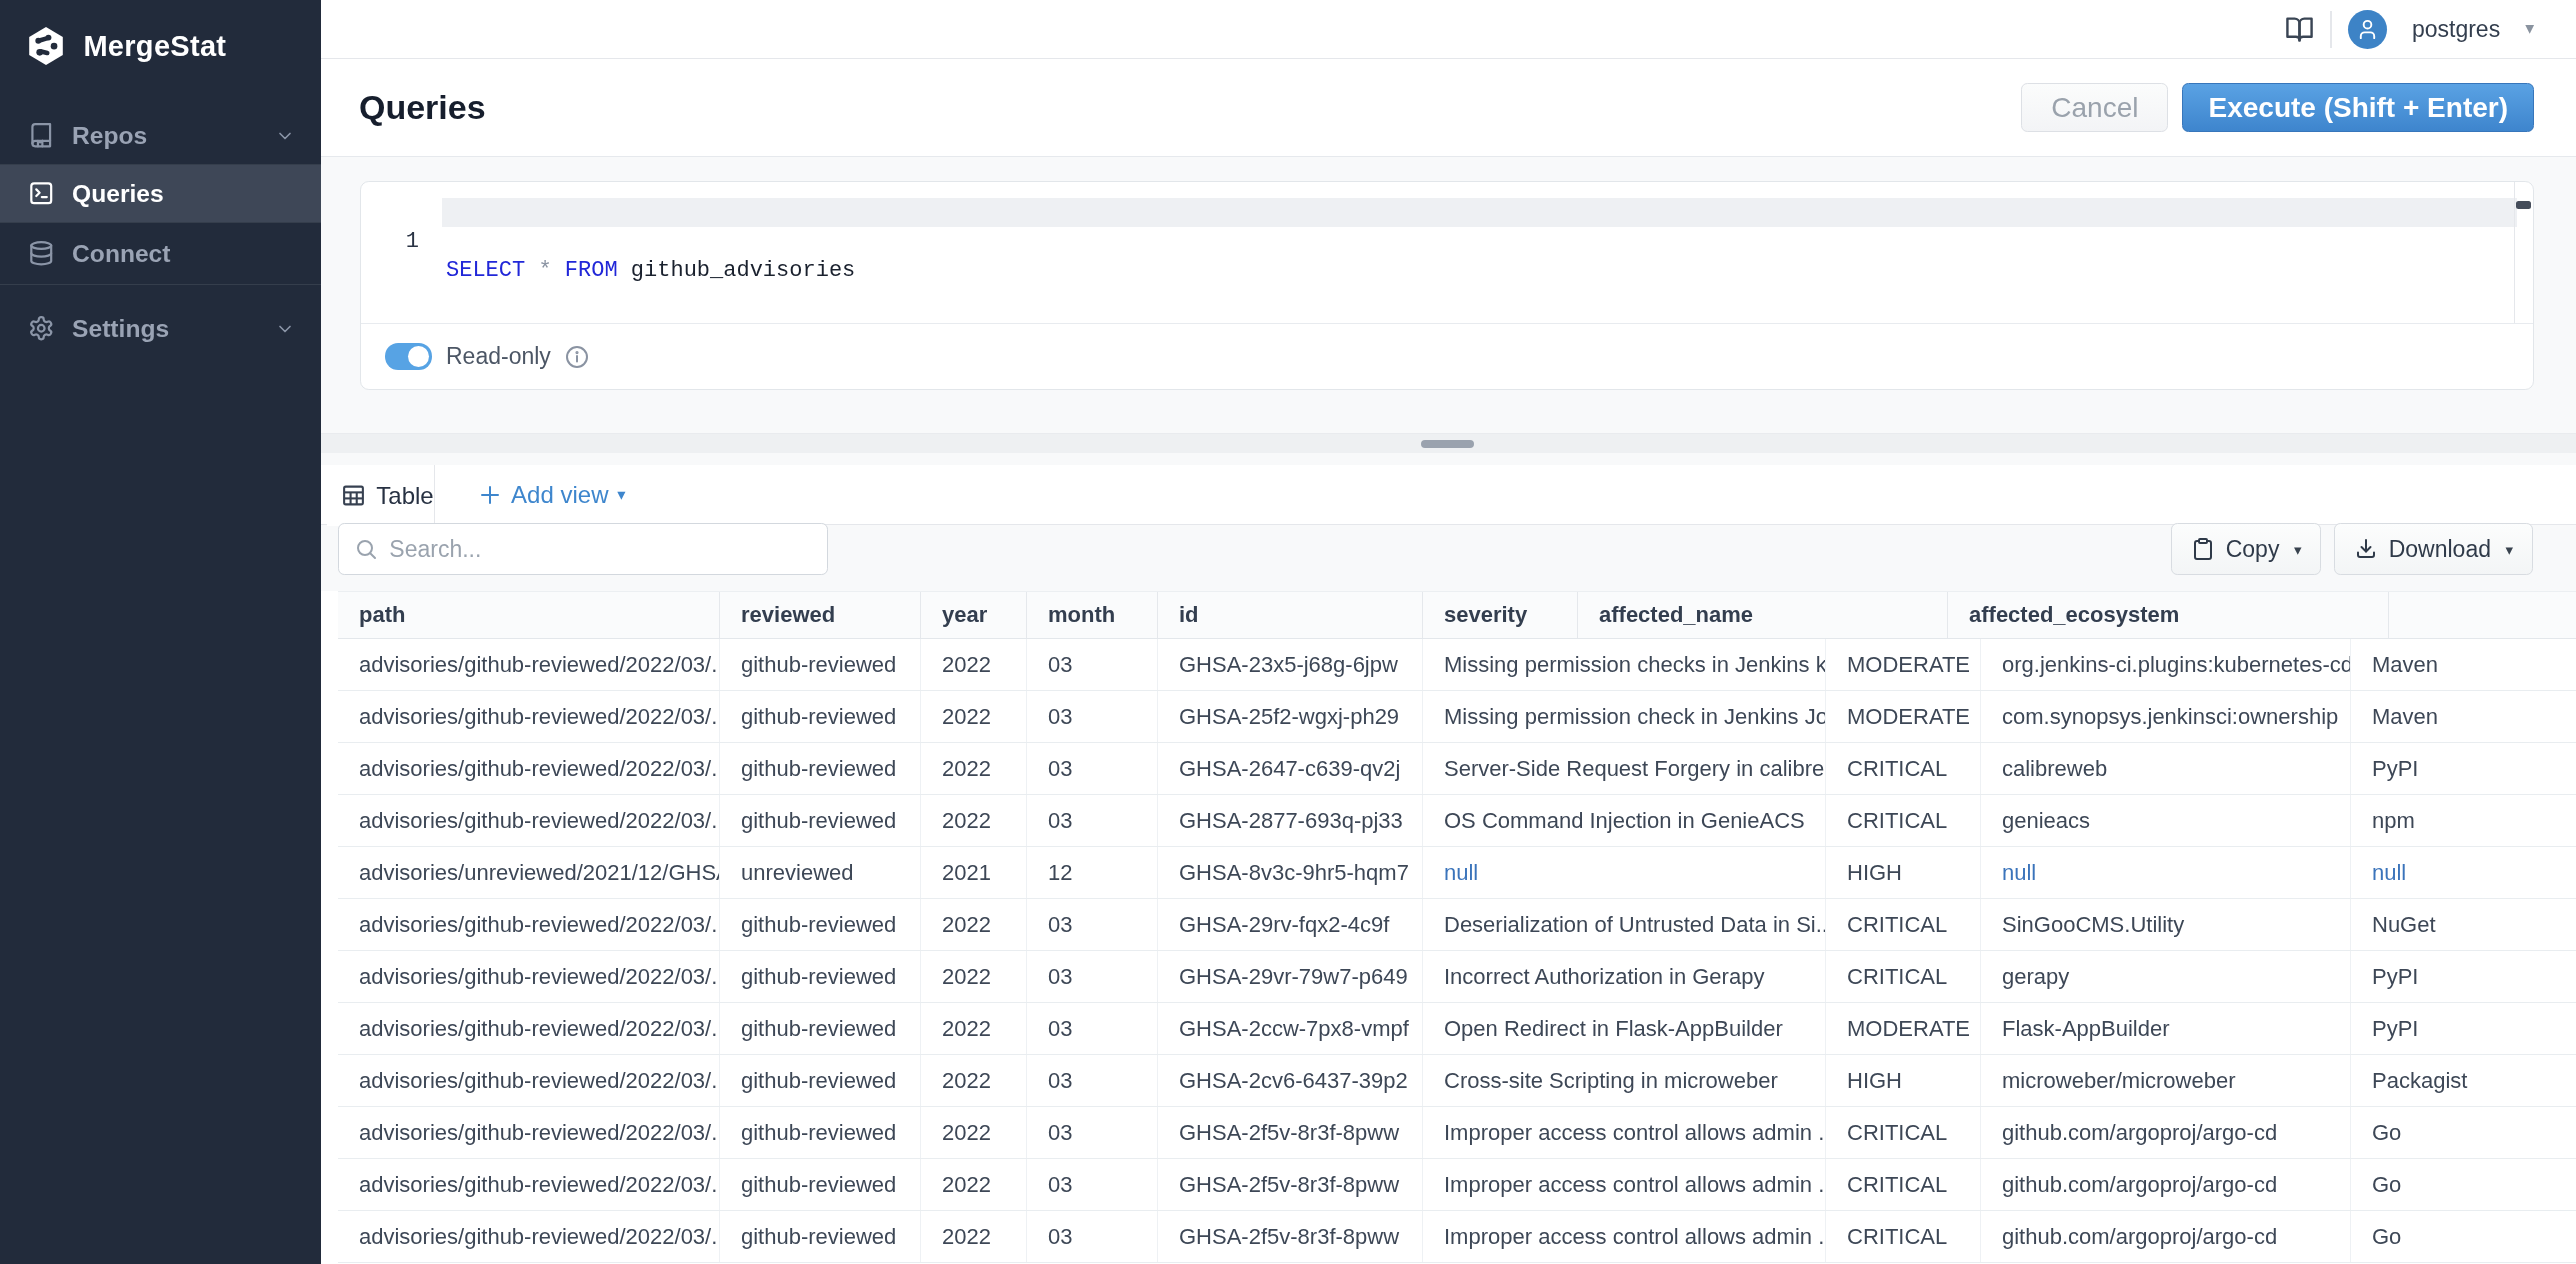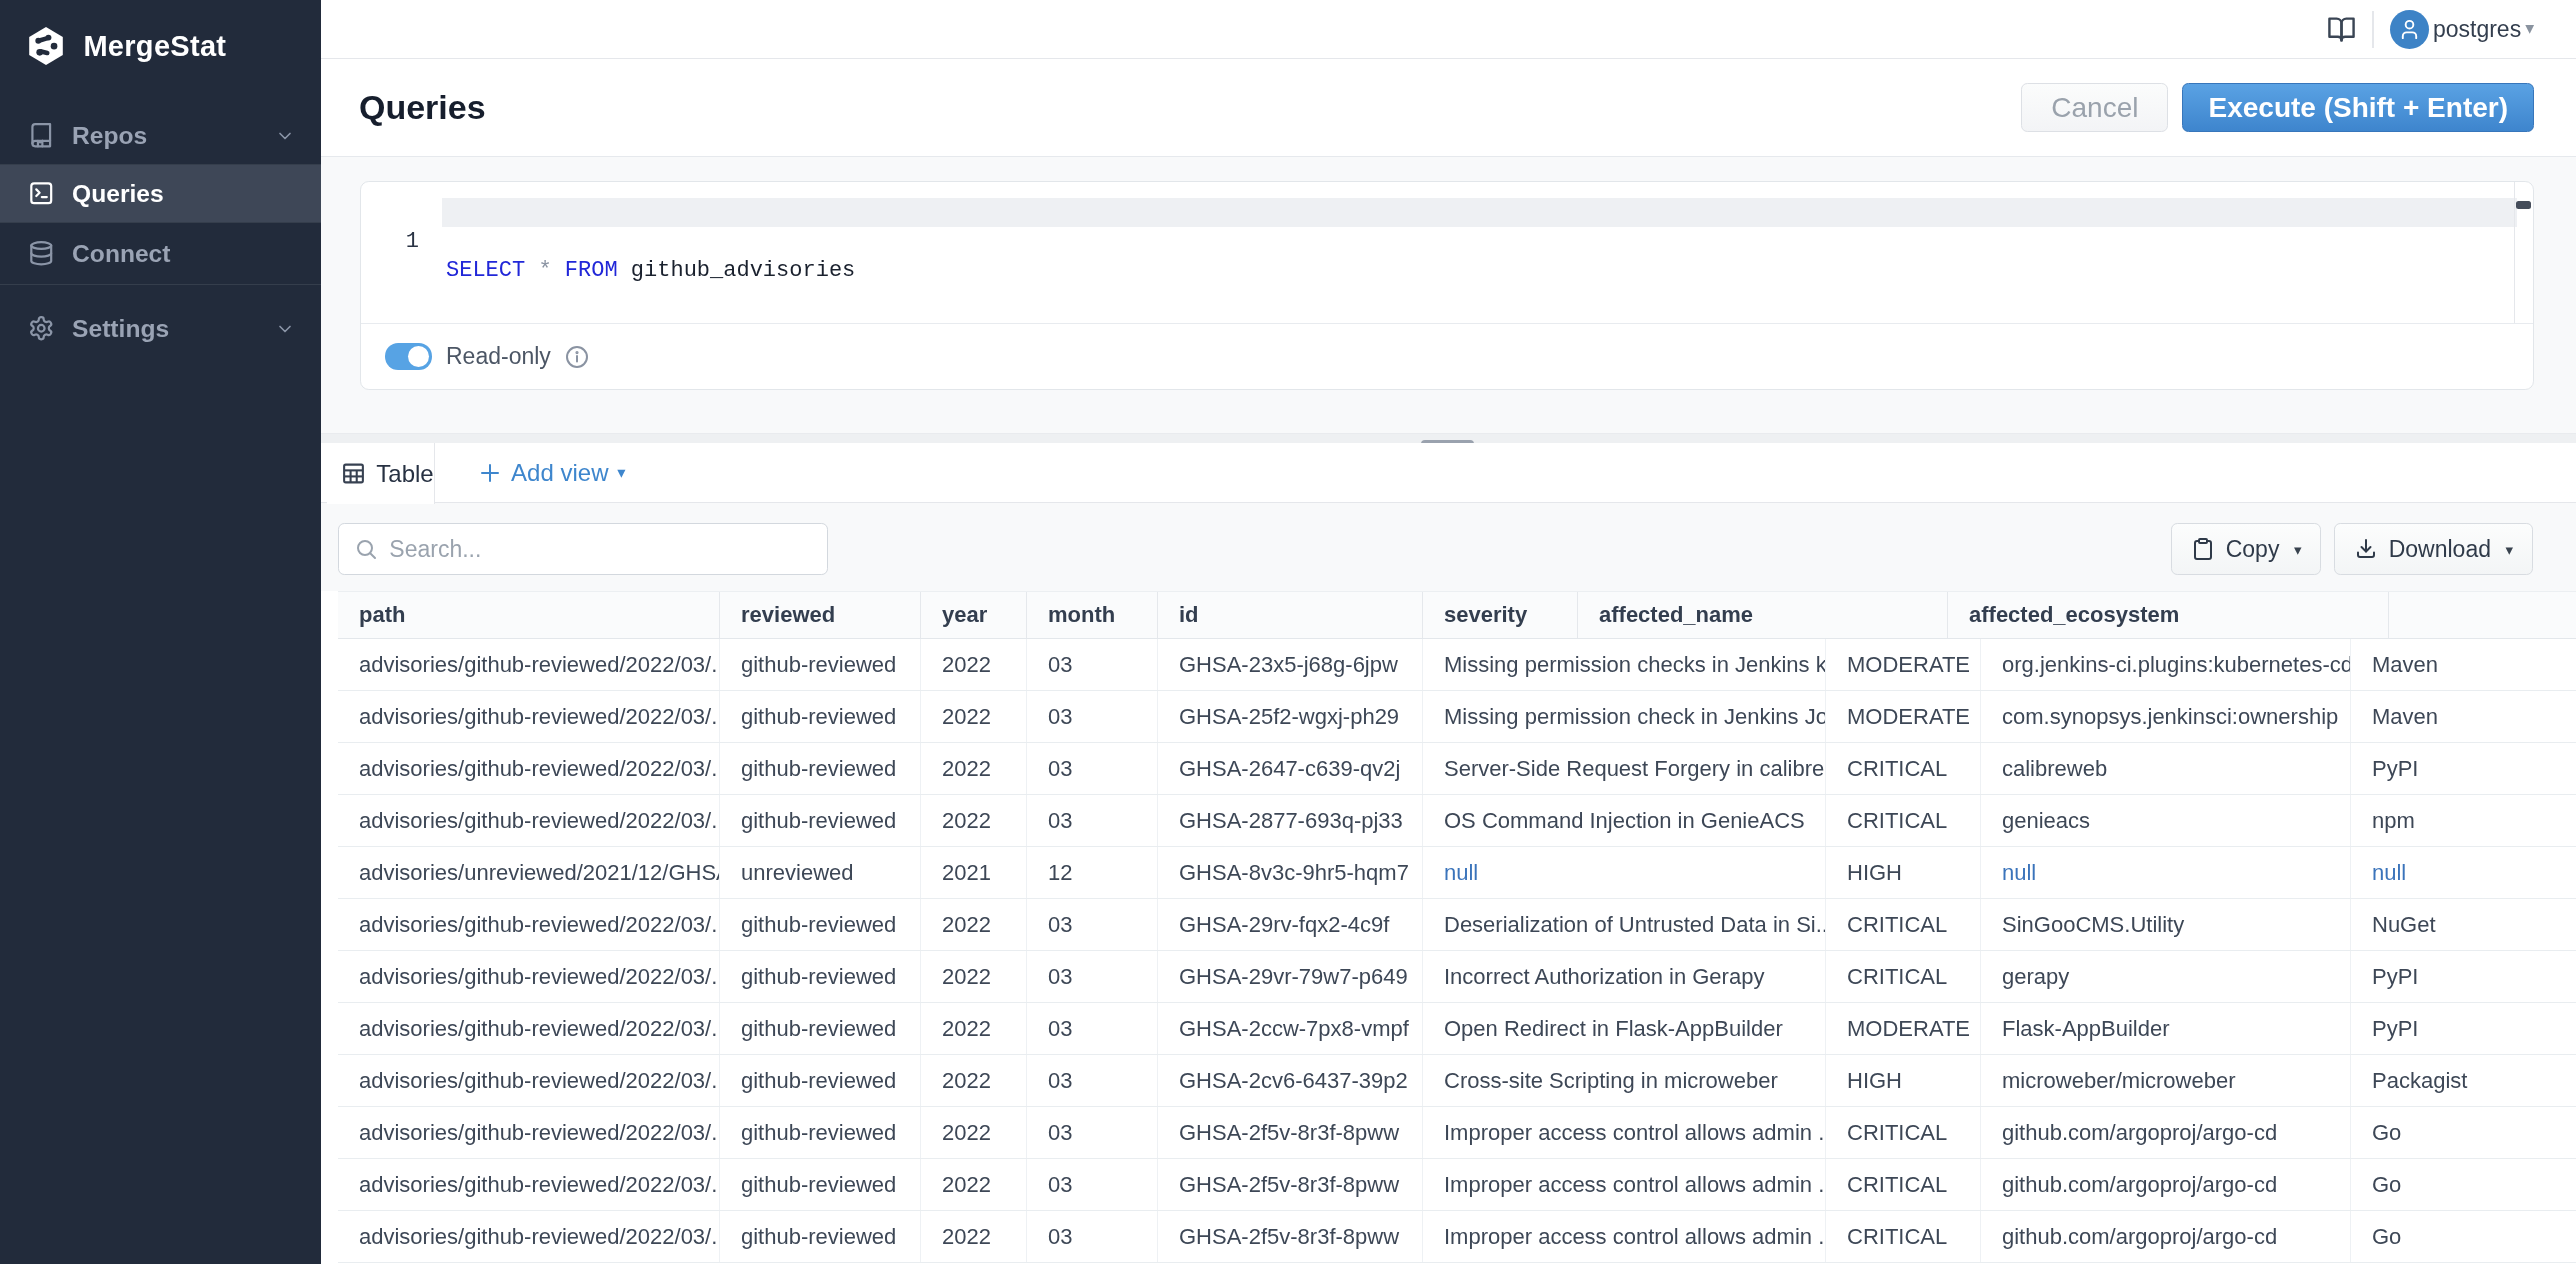--- a/index.html
+++ b/index.html
@@ -25,21 +25,21 @@
   .nav-label{font-size:24.6px;font-weight:600;}
   .nav-chevron{position:absolute;right:26.5px;color:var(--sidebar-icon);}
   .nav-divider{border:none;border-top:1.3px solid rgba(255,255,255,.09);margin:0;}
   .nav-item.connect{height:61px;}
   .nav-item.settings{margin-top:15px;}
 
   
   .topbar{position:absolute;left:321px;top:0;width:2255px;height:59px;background:#fff;border-bottom:1.3px solid var(--border);display:flex;align-items:center;justify-content:flex-end;padding-right:42px;gap:16.4px;z-index:4;}
   .topbar .book-btn{color:#3a4554;cursor:pointer;}
   .topbar-sep{width:1.3px;height:37px;background:var(--border);}
-  .user-menu{display:flex;align-items:center;gap:4px;cursor:pointer;}
+  .user-menu{display:flex;align-items:center;gap:25px;cursor:pointer;}
   .avatar{width:39px;height:39px;border-radius:50%;background:#3d83c6;display:flex;align-items:center;justify-content:center;}
   .user-name{font-size:23px;color:#333e4e;font-weight:500;}
   .caret{color:#8a939f;font-size:17.6px;line-height:1;}
 
   
   .main{position:absolute;left:321px;top:59px;width:2255px;height:1205px;}
   .page-header{position:absolute;left:0;top:0;width:100%;height:98px;background:#fff;border-bottom:1.3px solid #e6e9ed;display:flex;align-items:center;justify-content:space-between;padding:0 42px 0 38px;}
   .page-title{font-size:34px;font-weight:700;color:var(--text-dark);}
   .hdr-actions{display:flex;gap:14px;}
   .btn{display:flex;align-items:center;justify-content:center;height:49px;border-radius:6.3px;font-size:28px;cursor:pointer;border:1.3px solid #dde0e5;}
@@ -60,21 +60,21 @@
   .toggle{position:relative;width:47px;height:26.5px;border-radius:13.2px;background:#57a3e4;cursor:pointer;flex:0 0 auto;}
   .toggle-knob{position:absolute;left:23px;top:2.5px;width:21.4px;height:21.4px;border-radius:50%;background:#fff;}
   .readonly-label{font-size:23px;color:#4c5665;}
   .info-ic{color:#8a93a2;cursor:pointer;}
 
   
   .resize-strip{position:absolute;left:0;top:374px;width:100%;height:19.5px;background:#eef0f2;border-top:1.3px solid #e9ebee;}
   .resize-pill{position:absolute;left:1100px;top:5.7px;width:53px;height:8.2px;border-radius:4.4px;background:#9aa2ae;cursor:row-resize;}
 
   
-  .tabbar{position:absolute;left:0;top:384px;width:100%;height:60px;background:#fff;border-bottom:1.3px solid var(--border);display:flex;align-items:stretch;}
+  .tabbar{position:absolute;left:0;top:406px;width:100%;height:60px;background:#fff;border-bottom:1.3px solid var(--border);display:flex;align-items:stretch;}
   .tab-active{display:flex;align-items:center;gap:10px;width:108px;margin-left:6.3px;padding-left:14px;background:#fff;border-right:1.3px solid var(--border);height:61px;color:#273142;cursor:pointer;}
   .tab-label{font-size:24px;font-weight:500;}
   .addview{display:flex;align-items:center;gap:8.8px;margin-left:43px;color:var(--accent);cursor:pointer;}
   .addview-label{font-size:24px;font-weight:500;}
   .addview .caret{color:var(--accent);font-size:16.4px;}
   .tab-meta{margin-left:auto;display:flex;align-items:center;gap:16.4px;padding-right:30px;}
   .duration{font-size:21.4px;color:#6b7280;}
   .status-pill{display:flex;align-items:center;gap:8.8px;height:39px;padding:0 17.6px 0 7px;border:1.3px solid #d8dce2;border-radius:20px;background:#fcfdfe;}
   .status-label{font-size:21px;color:#3a4453;font-weight:500;}
   .expand-btn{width:44px;height:44px;border:1.3px solid #d6dade;border-radius:7.6px;background:#fdfdfe;display:flex;align-items:center;justify-content:center;color:#2f3a49;cursor:pointer;}

